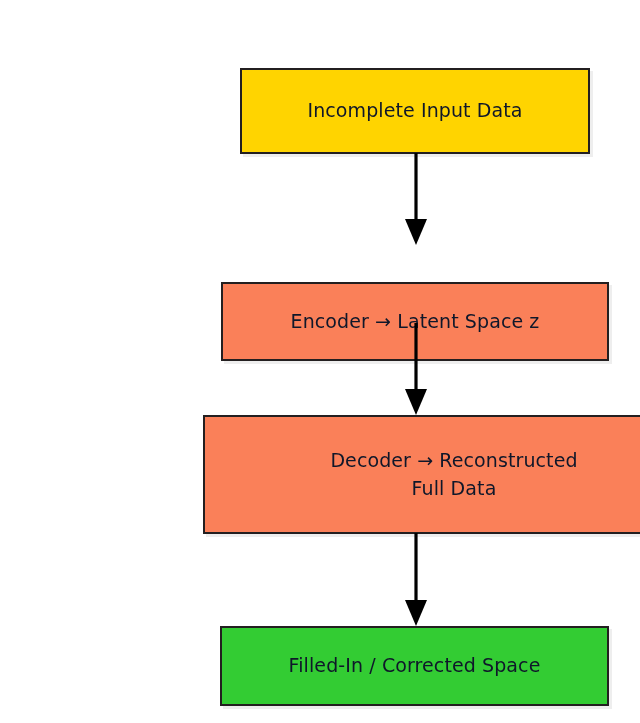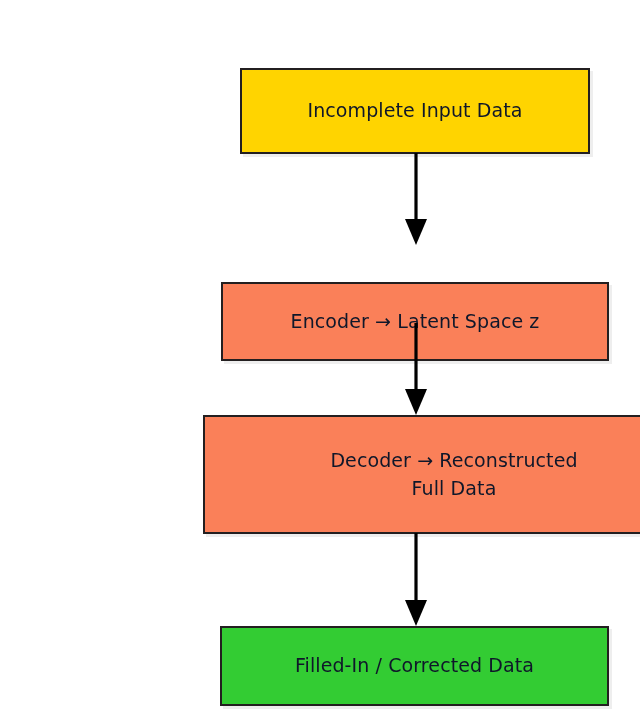--- a/index.html
+++ b/index.html
@@ -128,16 +128,16 @@
   </div>
 
   <div class="arrow" id="arrow-3">
     <svg viewBox="0 0 40 94" preserveAspectRatio="none">
       <line class="arrow-shaft" x1="20" y1="0" x2="20" y2="73"></line>
       <polygon class="arrow-head" points="20,93 9,67 31,67"></polygon>
     </svg>
   </div>
 
   <div class="node" id="node-output">
-    <span class="node-label">Filled-In / Corrected Data</span>
+    <span class="node-label">Filled-In / Corrected Space</span>
   </div>
 
 </div>
 
 </body></html>

